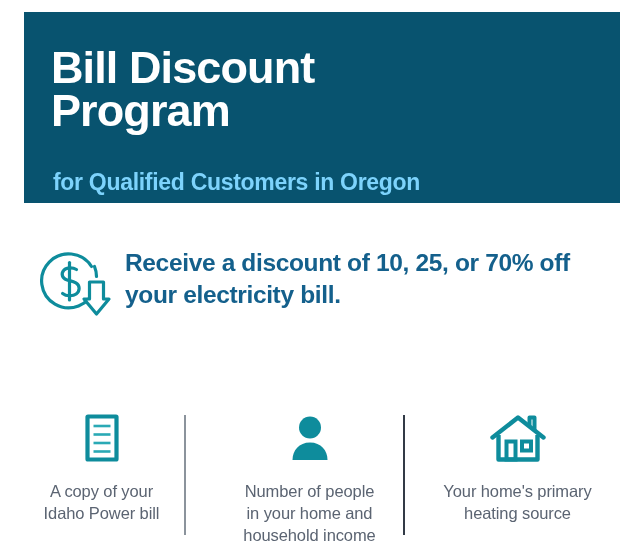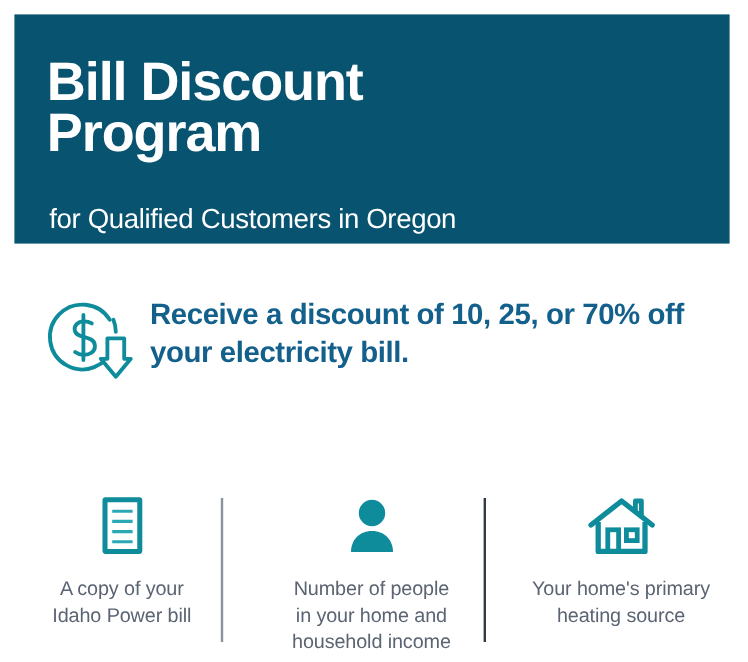--- a/index.html
+++ b/index.html
@@ -18,21 +18,21 @@
   #page {
     position: relative;
     width: 623px;
     height: 552px;
     background: #ffffff;
   }
 
   
   .header-banner {
     position: absolute;
-    left: 12px;
+    left: 24px;
     top: 12px;
     width: 596px;
     height: 191px;
     background: #08536f;
     box-sizing: border-box;
   }
   .header-title {
     position: absolute;
     left: 27px;
     top: 34px;
@@ -42,23 +42,23 @@
     font-weight: 700;
     line-height: 0.96;
     letter-spacing: -0.9px;
     white-space: pre-line;
   }
   .header-subtitle {
     position: absolute;
     left: 29px;
     top: 158px;
     width: 540px;
-    color: #ffffff;
+    color: #7dd3fc;
     font-size: 23px;
-    font-weight: 400;
+    font-weight: 700;
     letter-spacing: -0.3px;
     line-height: 1.1;
   }
 
   
   .callout {
     position: absolute;
     left: 33px;
     top: 240px;
     width: 560px;

